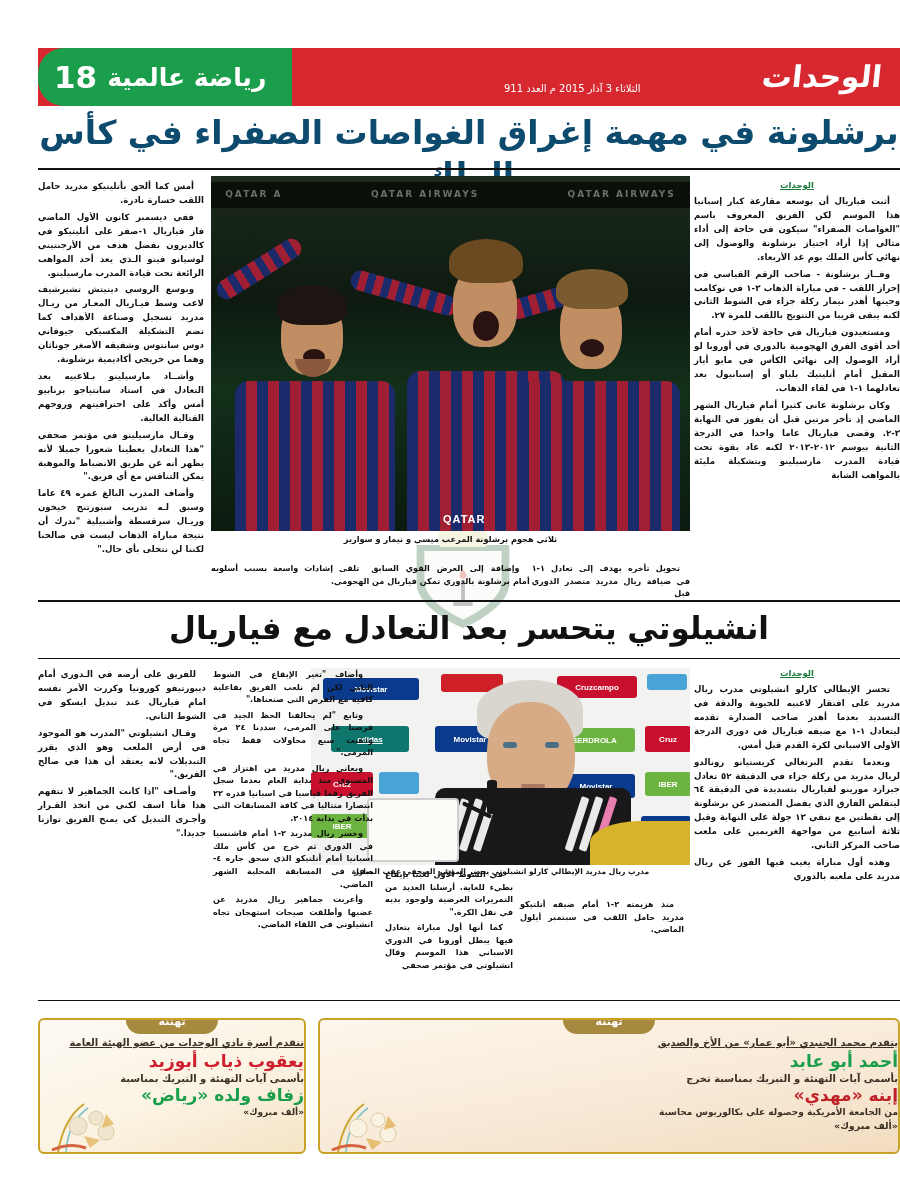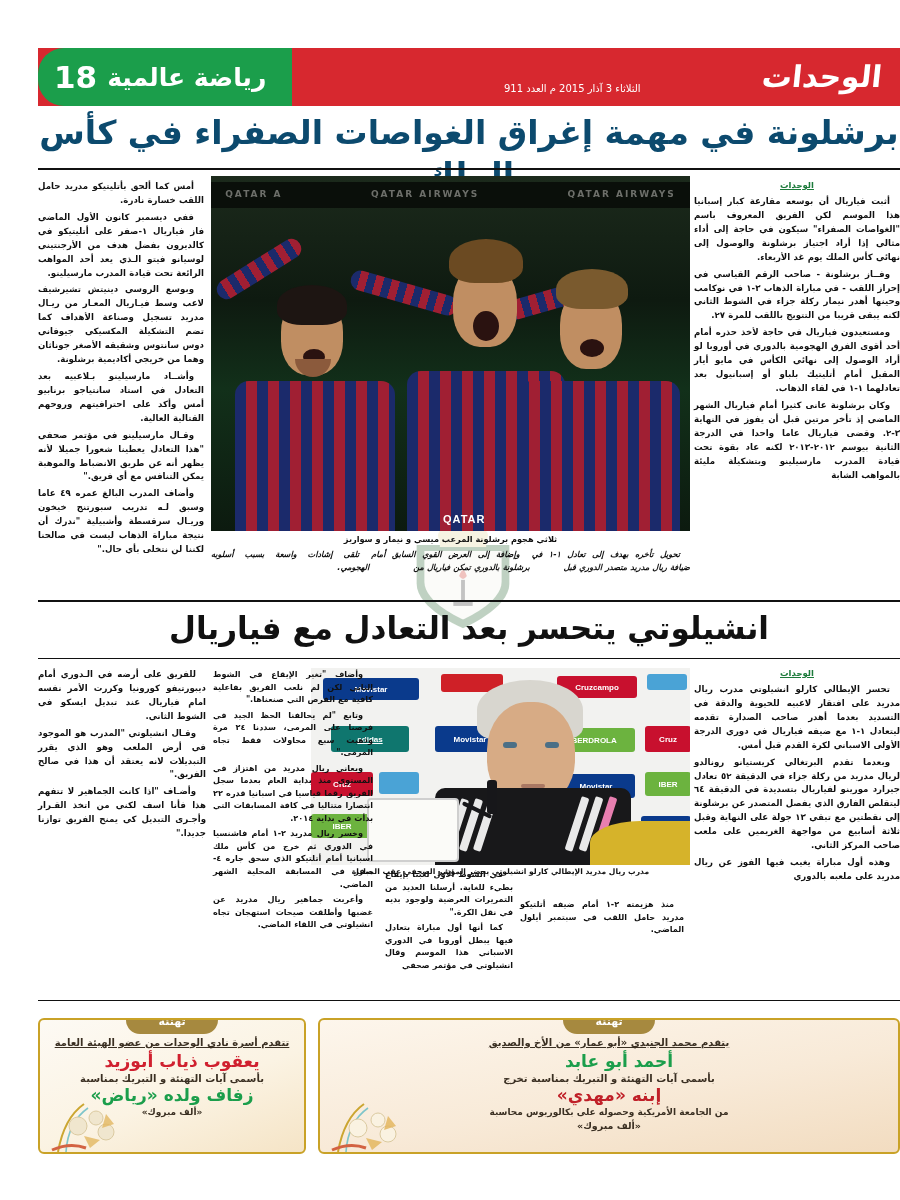--- a/index.html
+++ b/index.html
@@ -76,22 +76,22 @@
   }
   .a1-photo{
     position:absolute;left:211px;top:176px;width:479px;height:355px;
     overflow:hidden;background:#0b0d12;
   }
   .a1-caption{
     position:absolute;left:211px;top:534px;width:479px;
     text-align:center;direction:rtl;font-size:8.2px;font-weight:bold;color:#111;
   }
   .a1-midcols{
-    position:absolute;left:211px;top:548px;width:479px;height:50px;
-    display:flex;flex-direction:row-reverse;gap:2px;direction:rtl;font-style:italic;
+    position:absolute;left:211px;top:562px;width:479px;height:50px;
+    display:flex;flex-direction:row-reverse;gap:2px;direction:rtl;
   }
   .a1-midcols .mc{flex:1;}
 
   .col-byline{
     color:#1b7a3a;font-weight:bold;font-size:8.5px;
     text-align:center;text-decoration:underline;
     margin-bottom:5px;direction:rtl;
   }
   .ptext{
     direction:rtl;text-align:justify;text-align-last:right;
@@ -124,21 +124,21 @@
   }
   .a2-c3{position:absolute;left:520px;top:668px;width:164px;}
   .a2-c-left2{position:absolute;left:213px;top:668px;width:160px;}
   .a2-c-left3{position:absolute;left:385px;top:668px;width:128px;}
 
   
   .ads-rule{left:38px;top:1000px;width:862px;height:1px;background:#111;}
   .ad{
     position:absolute;box-sizing:border-box;
     border:2px solid #c9a227;border-radius:6px;
-    overflow:hidden;direction:rtl;text-align:center;
+    overflow:hidden;direction:rtl;
   }
   .ad-left{
     left:38px;top:1018px;width:268px;height:136px;
     background:linear-gradient(160deg,#fdfaf4 0%,#fbf3e3 55%,#f5e4c6 100%);
   }
   .ad-right{
     left:318px;top:1018px;width:582px;height:136px;
     background:linear-gradient(170deg,#fdf6ec 0%,#f8ead8 55%,#f2dcc0 100%);
   }
   .ad-crown{

